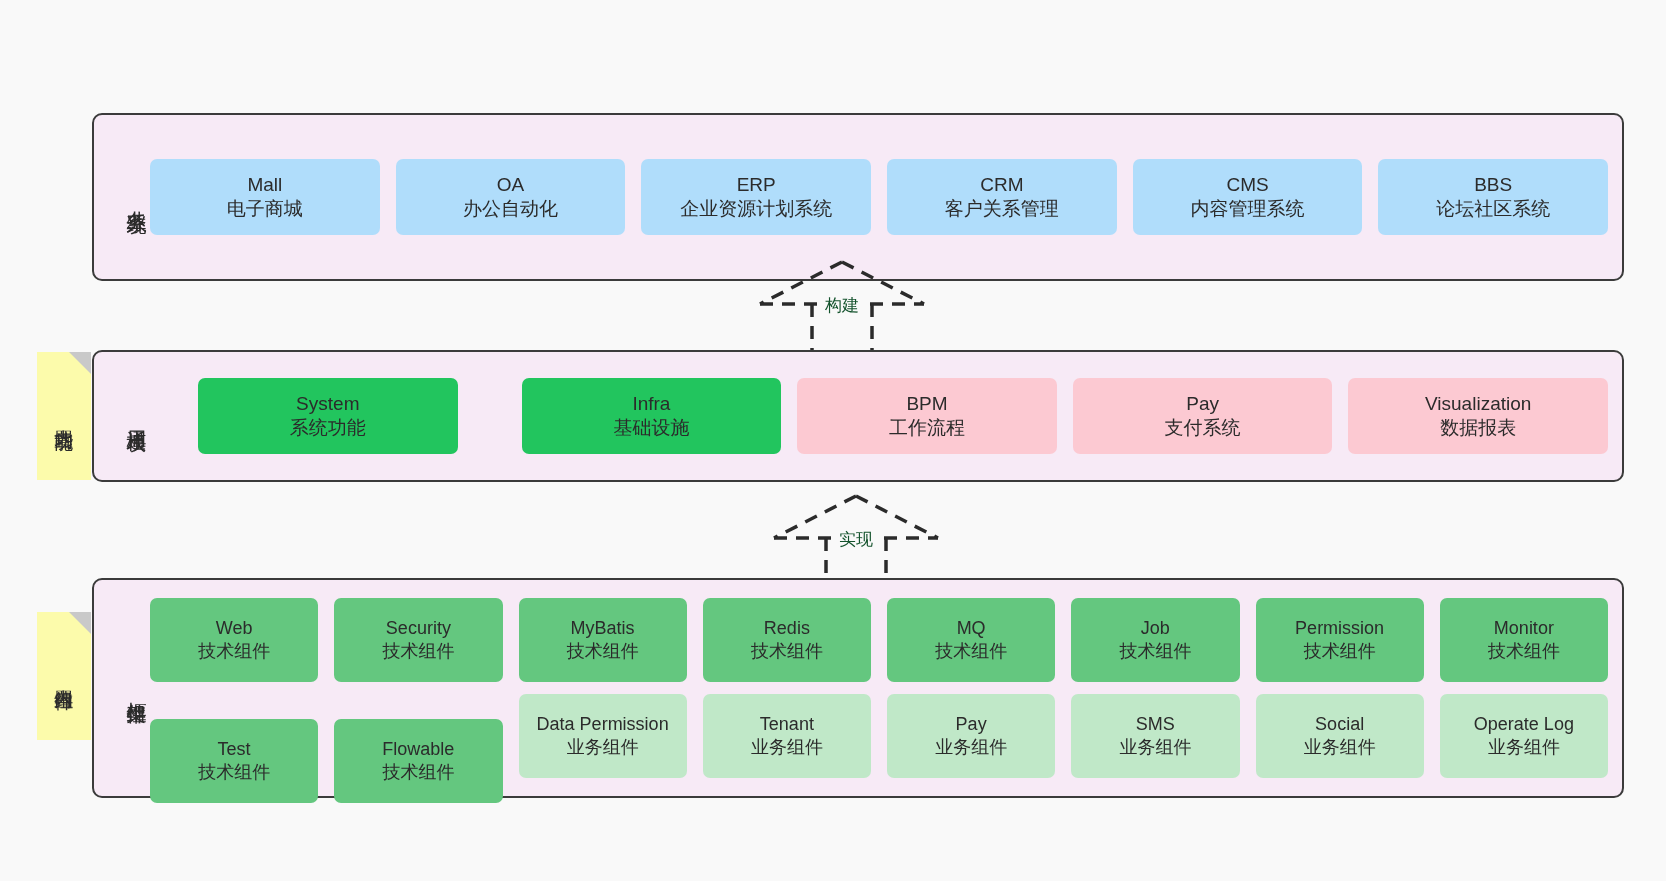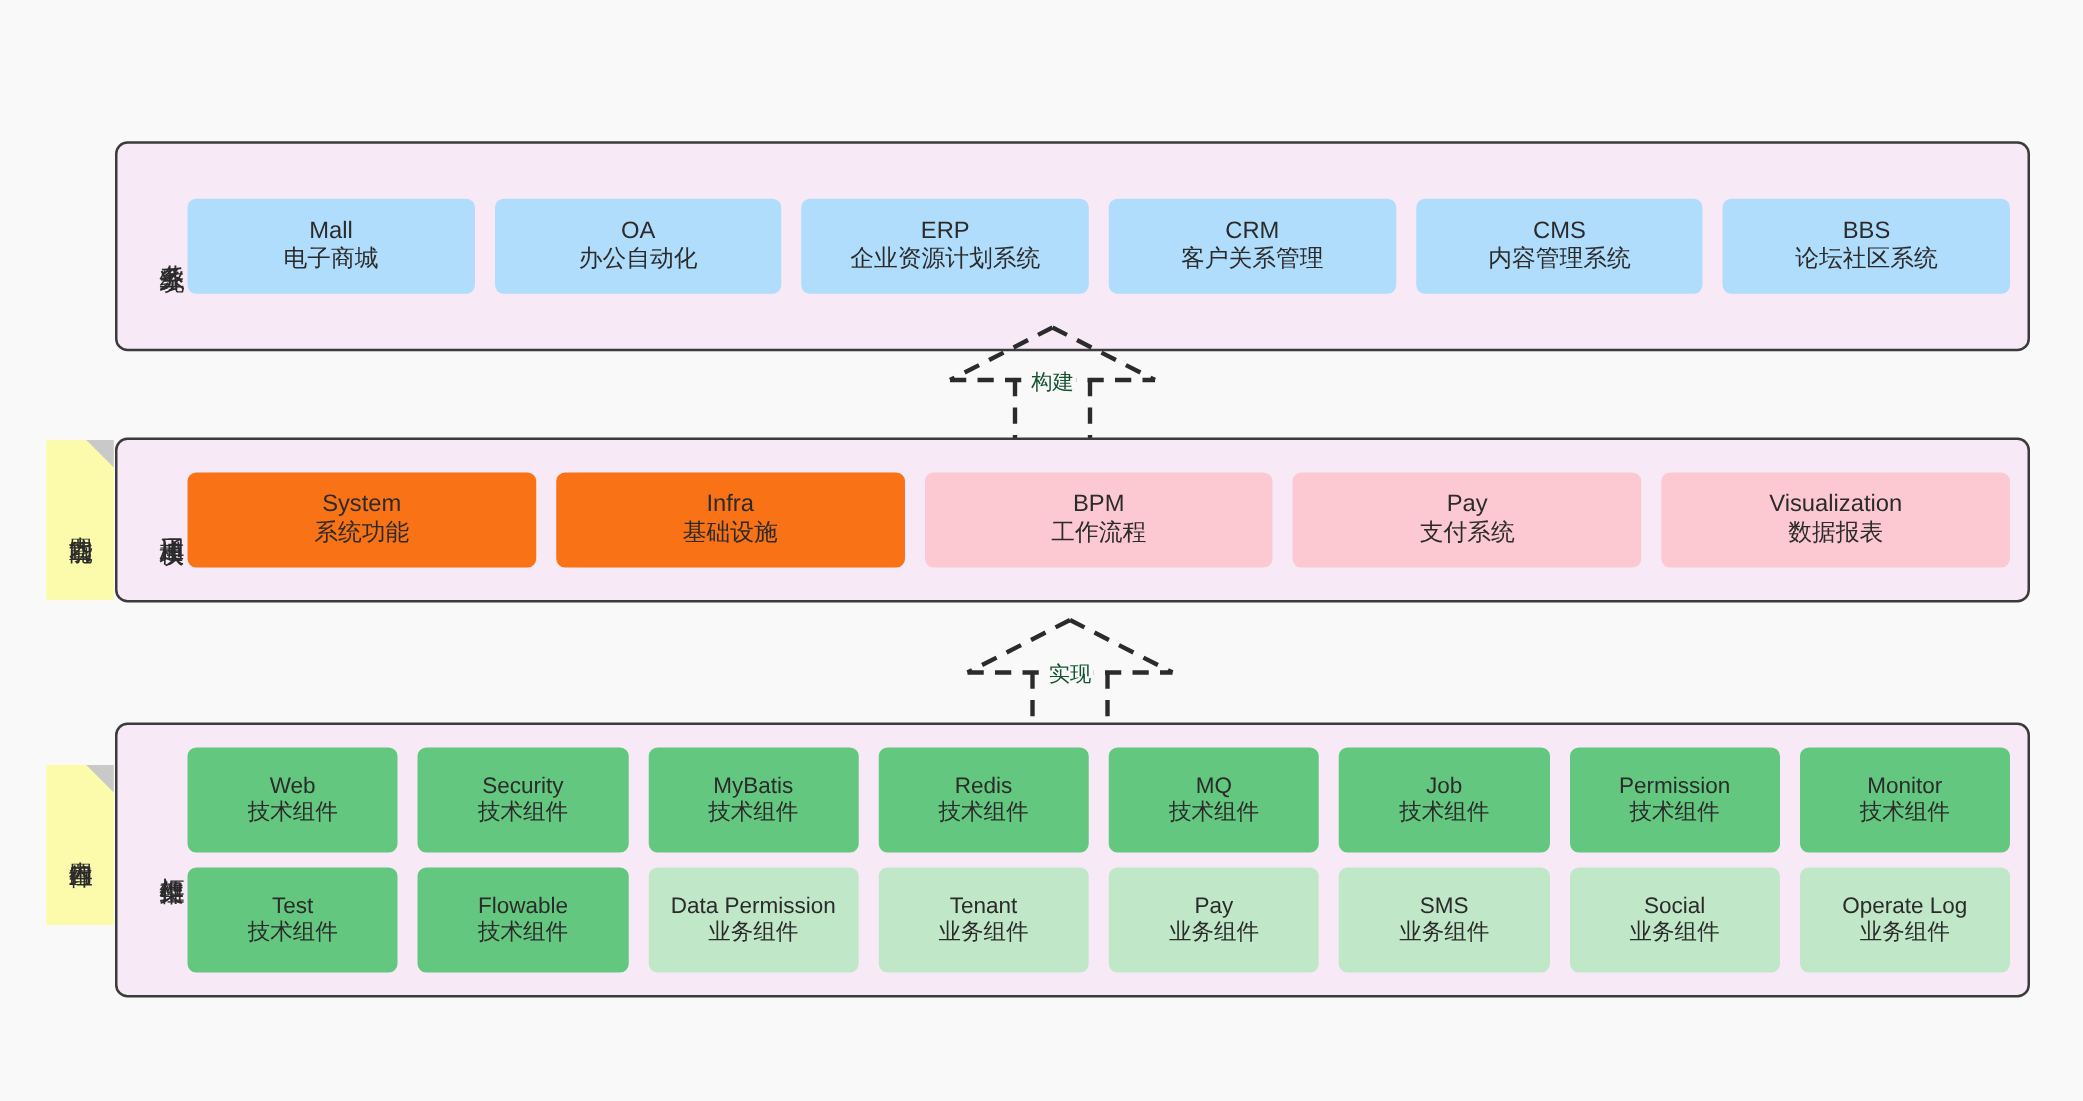--- a/index.html
+++ b/index.html
@@ -53,56 +53,56 @@
     flex-direction: column;
     align-items: center;
     justify-content: center;
     text-align: center;
     font-size: 19px;
     line-height: 1.26;
     color: #2b2b2b;
     padding: 4px 6px;
   }
   .node .l1 { display: block; }
-  .node .l2 { display: block; font-family: Liberation Mono, monospace; }
+  .node .l2 { display: block; }
 
   
   .row {
     display: flex;
     width: 100%;
     gap: 16px;
   }
   .row > .node { flex: 1 1 0; }
 
   
   #layer-business {
     left: 92px; top: 113px; width: 1532px; height: 168px;
   }
   #layer-business .node { background: #b0ddfb; height: 76px; }
 
   
   #layer-common {
     left: 92px; top: 350px; width: 1532px; height: 132px;
   }
   #layer-common .node { height: 76px; }
-  .node.red   { background: #f97316; }
+  .node.red   { background: #22c55e; margin-left: 48px; }
   .node.pink  { background: #fcc9d2; }
 
   
   #layer-framework {
     left: 92px; top: 578px; width: 1532px; height: 220px;
   }
   #layer-framework .layer-body {
     flex-direction: column;
     justify-content: center;
     gap: 12px;
     padding: 0 14px 0 2px;
   }
   #layer-framework .node { height: 84px; font-size: 18px; }
-  .node.green-tech { background: #64c77f; }
+  .node.green-tech { background: #64c77f; margin-top: 25px; }
   .node.green-biz  { background: #c0e8c8; }
 
   
   .sticky {
     position: absolute;
     width: 54px;
     background: #fcfbab;
     font-size: 19px;
     line-height: 1.12;
     color: #2b2b2b;

